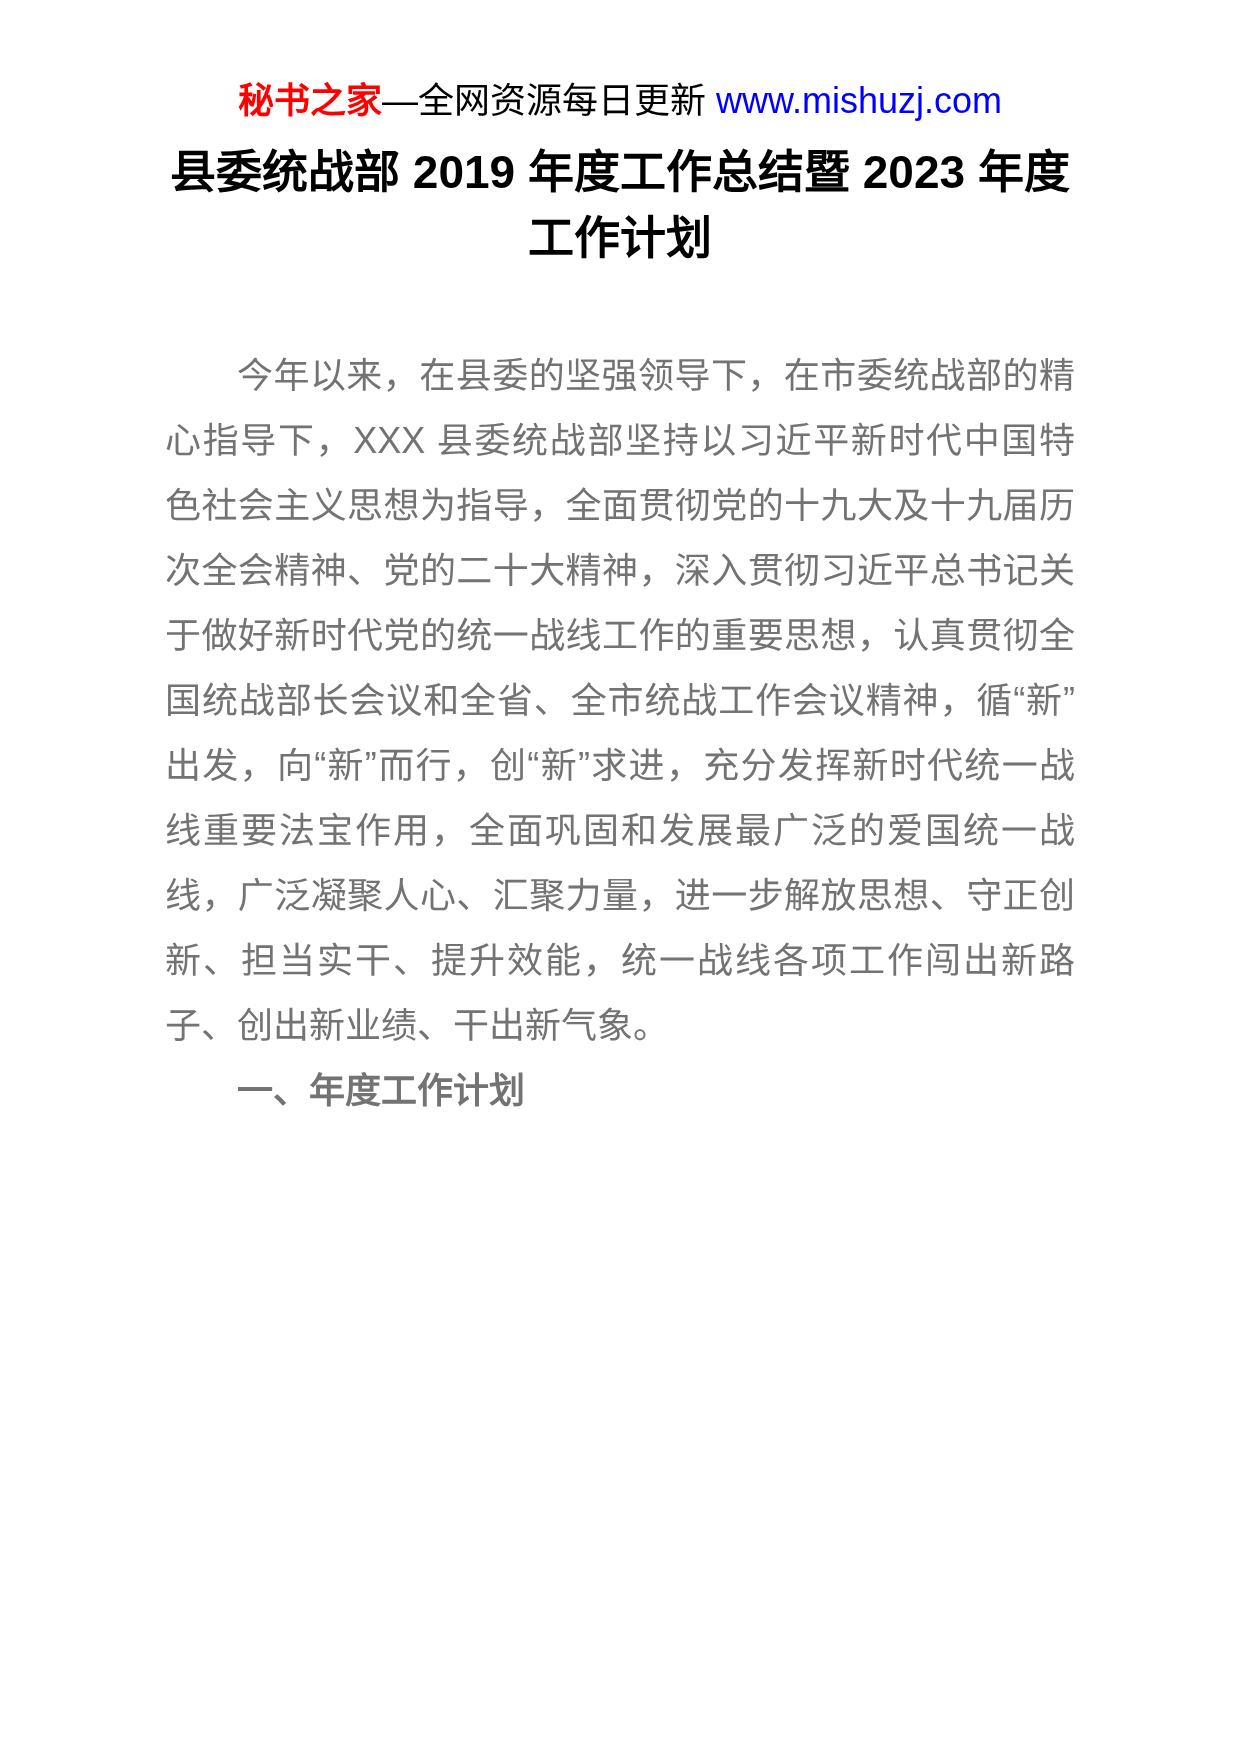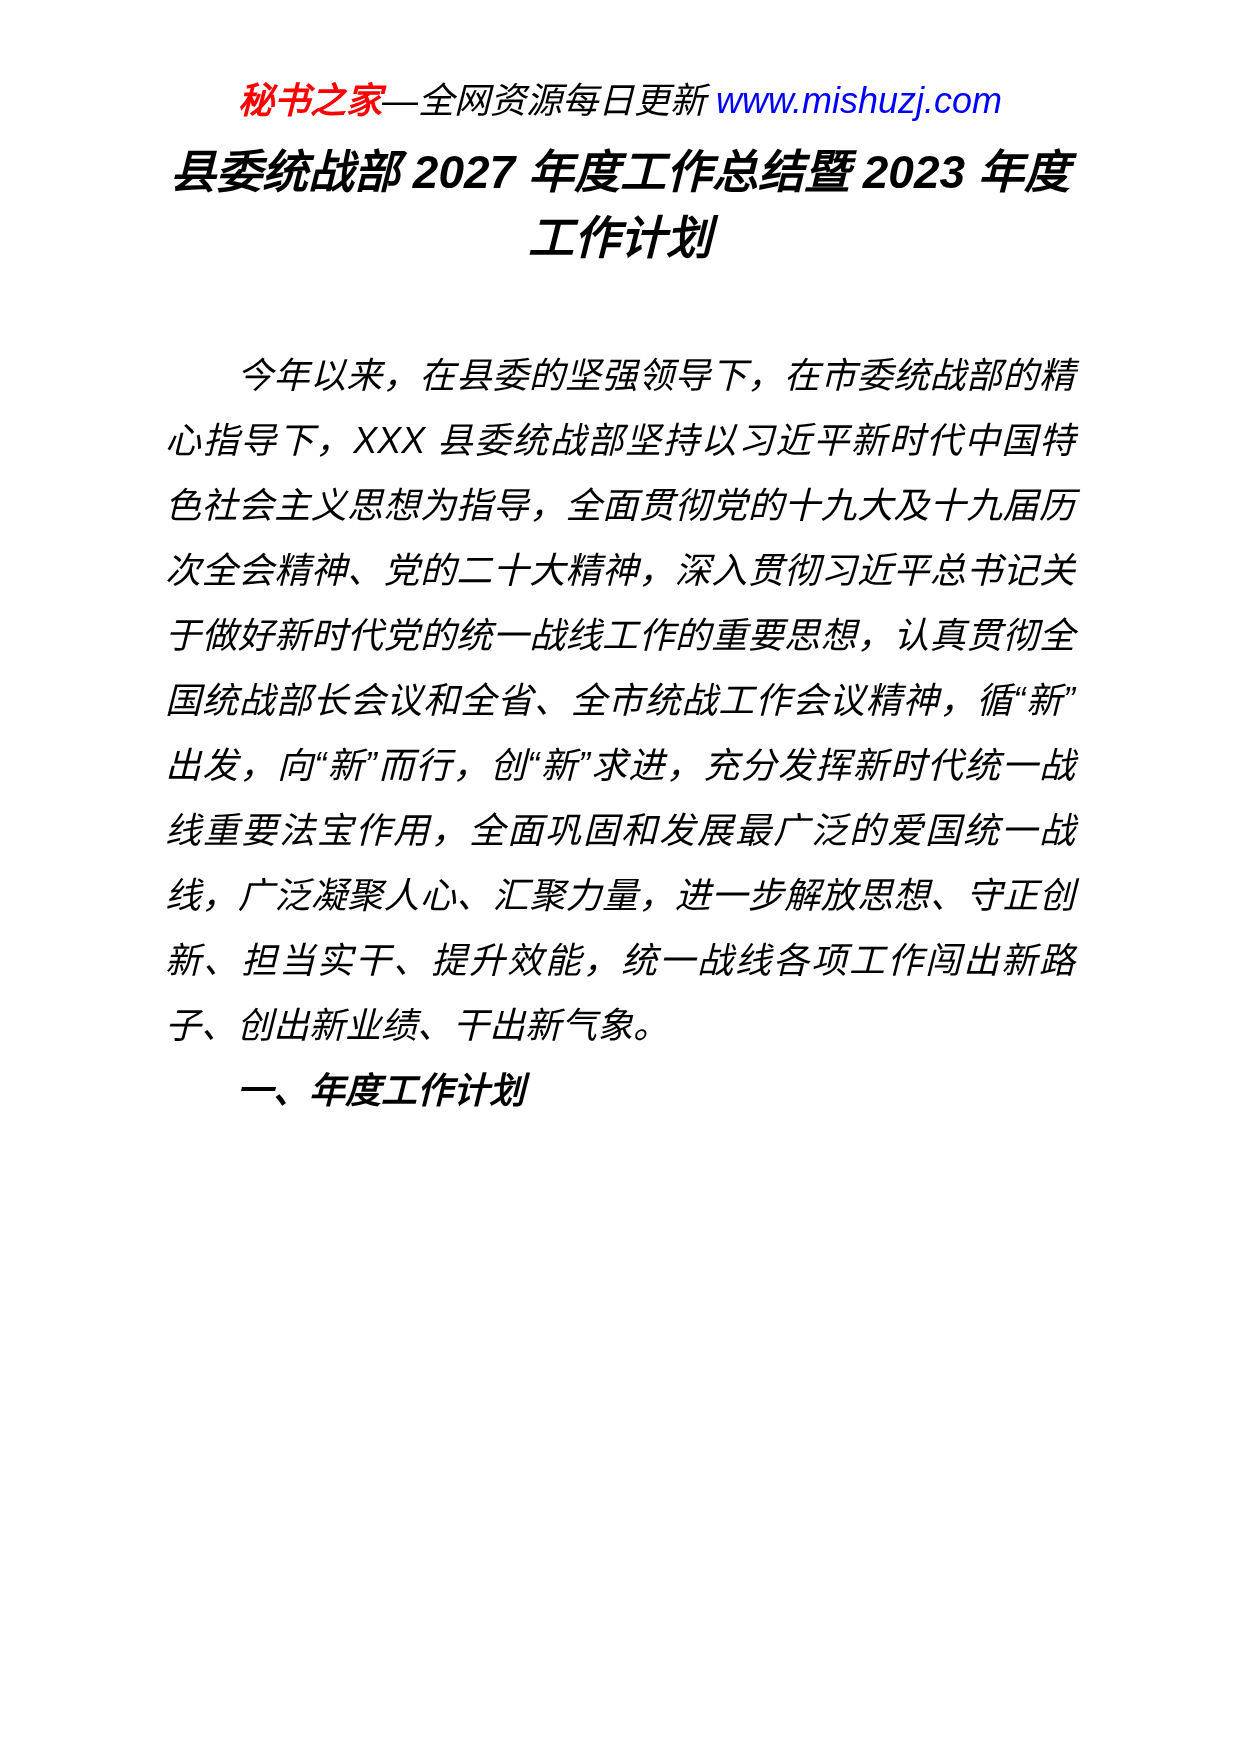--- a/index.html
+++ b/index.html
@@ -8,21 +8,20 @@
     font-family: "Liberation Sans", "DejaVu Sans", sans-serif;
     color: #000000;
   }
   .page {
     position: relative;
     width: 1240px;
     height: 1754px;
     margin: 0 auto;
     background: #ffffff;
     overflow: hidden;
-    font-style: italic;
   }
   .site-header {
     padding-top: 78px;
     text-align: center;
     font-size: 36px;
     line-height: 1.3;
     white-space: nowrap;
   }
   .site-header .brand {
     color: #FF0000;
@@ -44,38 +43,38 @@
     font-size: 46px;
     font-weight: 700;
     line-height: 66px;
     color: #000000;
   }
   .content {
     margin: 72px 165px 0;
     font-size: 36px;
     line-height: 65px;
     text-align: justify;
-    color: #000000;
+    color: #737373;
   }
   .content p {
     text-indent: 2em;
     margin: 0;
   }
   .bold { font-weight: 700; }
 </style>
 </head>
 <body>
 
 <div class="page">
 
   <div class="site-header">
     <span class="brand">秘书之家</span><span class="dash">—</span><span class="tagline">全网资源每日更新</span><span>&nbsp;</span><span class="url">www.mishuzj.com</span>
   </div>
 
-  <h1 class="doc-title">县委统战部 2027 年度工作总结暨 2023 年度工作计划</h1>
+  <h1 class="doc-title">县委统战部 2019 年度工作总结暨 2023 年度工作计划</h1>
 
   <div class="content">
 
     <p><span>今年以来，在县委的坚强领导下，在市委统战部的精心指导下，XXX 县委统战部坚持以习近平新时代中国特色社会主义思想为指导，全面贯彻党的十九大及十九届历次全会精神、党的二十大精神，深入贯彻习近平总书记关于做好新时代党的统一战线工作的重要思想，认真贯彻全国统战部长会议和全省、全市统战工作会议精神，循“新”出发，向“新”而行，创“新”求进，充分发挥新时代统一战线重要法宝作用，全面巩固和发展最广泛的爱国统一战线，广泛凝聚人心、汇聚力量，进一步解放思想、守正创新、担当实干、提升效能，统一战线各项工作闯出新路子、创出新业绩、干出新气象。</span></p>
 
     <p><span class="bold">一、年度工作计划</span></p>
 
 
   </div>
 

